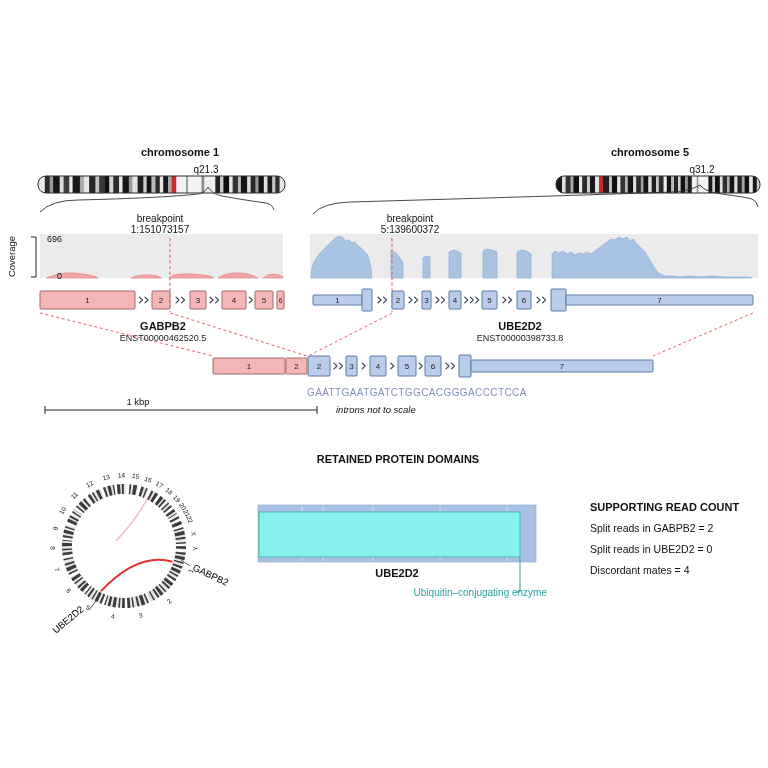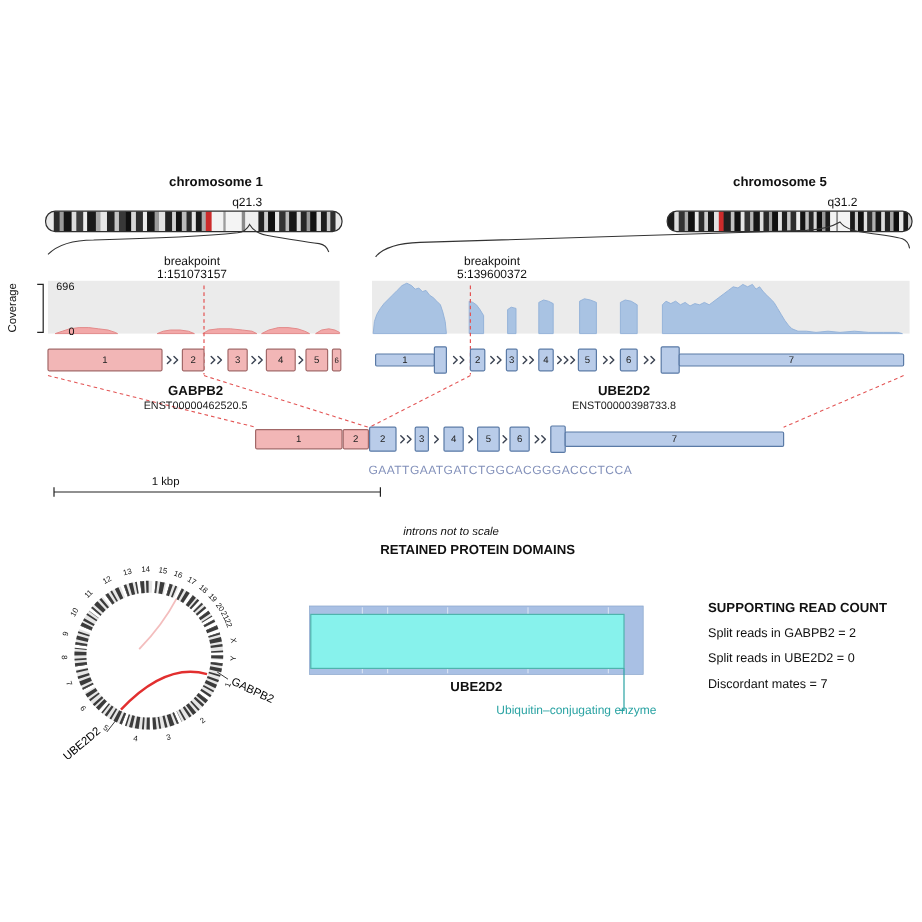--- a/index.html
+++ b/index.html
@@ -3,21 +3,21 @@
 <meta charset="utf-8">
 <style>
   html,body{margin:0;padding:0;background:#fff;}
   .canvas{position:relative;width:768px;height:768px;background:#fff;
           font-family:"Liberation Sans",sans-serif;overflow:hidden;}
   svg{position:absolute;left:0;top:0;}
   .t{position:absolute;white-space:nowrap;color:#111;font-size:10px;line-height:11px;}
   .b{font-weight:bold;}
   .c{text-align:center;}
   .r{text-align:right;padding-left:33px;}
-  .i{font-style:italic;margin-top:34px;}
+  .i{font-style:italic;}
 </style>
 </head>
 <body>
 
 <div class="canvas">
   <svg id="fig" width="768" height="768" viewBox="0 0 768 768">
       <g>
         <defs>
           <clipPath id="clip1">
             <rect x="38" y="176" width="247" height="17" rx="8" ry="8"></rect>
@@ -390,14 +390,14 @@
   <div class="t c" style="left:98px;top:396px;width:80px;font-size:9.5px;">1 kbp</div>
   <div class="t i" style="left:336px;top:404px;font-size:9.5px;">introns not to scale</div>
 
   <div class="t b c" style="left:268px;top:454px;width:260px;font-size:11px;">RETAINED PROTEIN DOMAINS</div>
   <div class="t b c" style="left:337px;top:568px;width:120px;font-size:11px;">UBE2D2</div>
   <div class="t r" style="left:314px;top:587px;width:200px;color:#2aa3a3;">Ubiquitin–conjugating enzyme</div>
 
   <div class="t b" style="left:590px;top:502px;font-size:11px;">SUPPORTING READ COUNT</div>
   <div class="t" style="left:590px;top:523px;font-size:10.5px;">Split reads in GABPB2 = 2</div>
   <div class="t" style="left:590px;top:544px;font-size:10.5px;">Split reads in UBE2D2 = 0</div>
-  <div class="t" style="left: 590px;top:565px;font-size:10.5px;">Discordant mates = 7</div>
+  <div class="t" style="left: 590px;top:565px;font-size:10.5px;">Discordant mates = 4</div>
 </div>
 
 </body></html>

